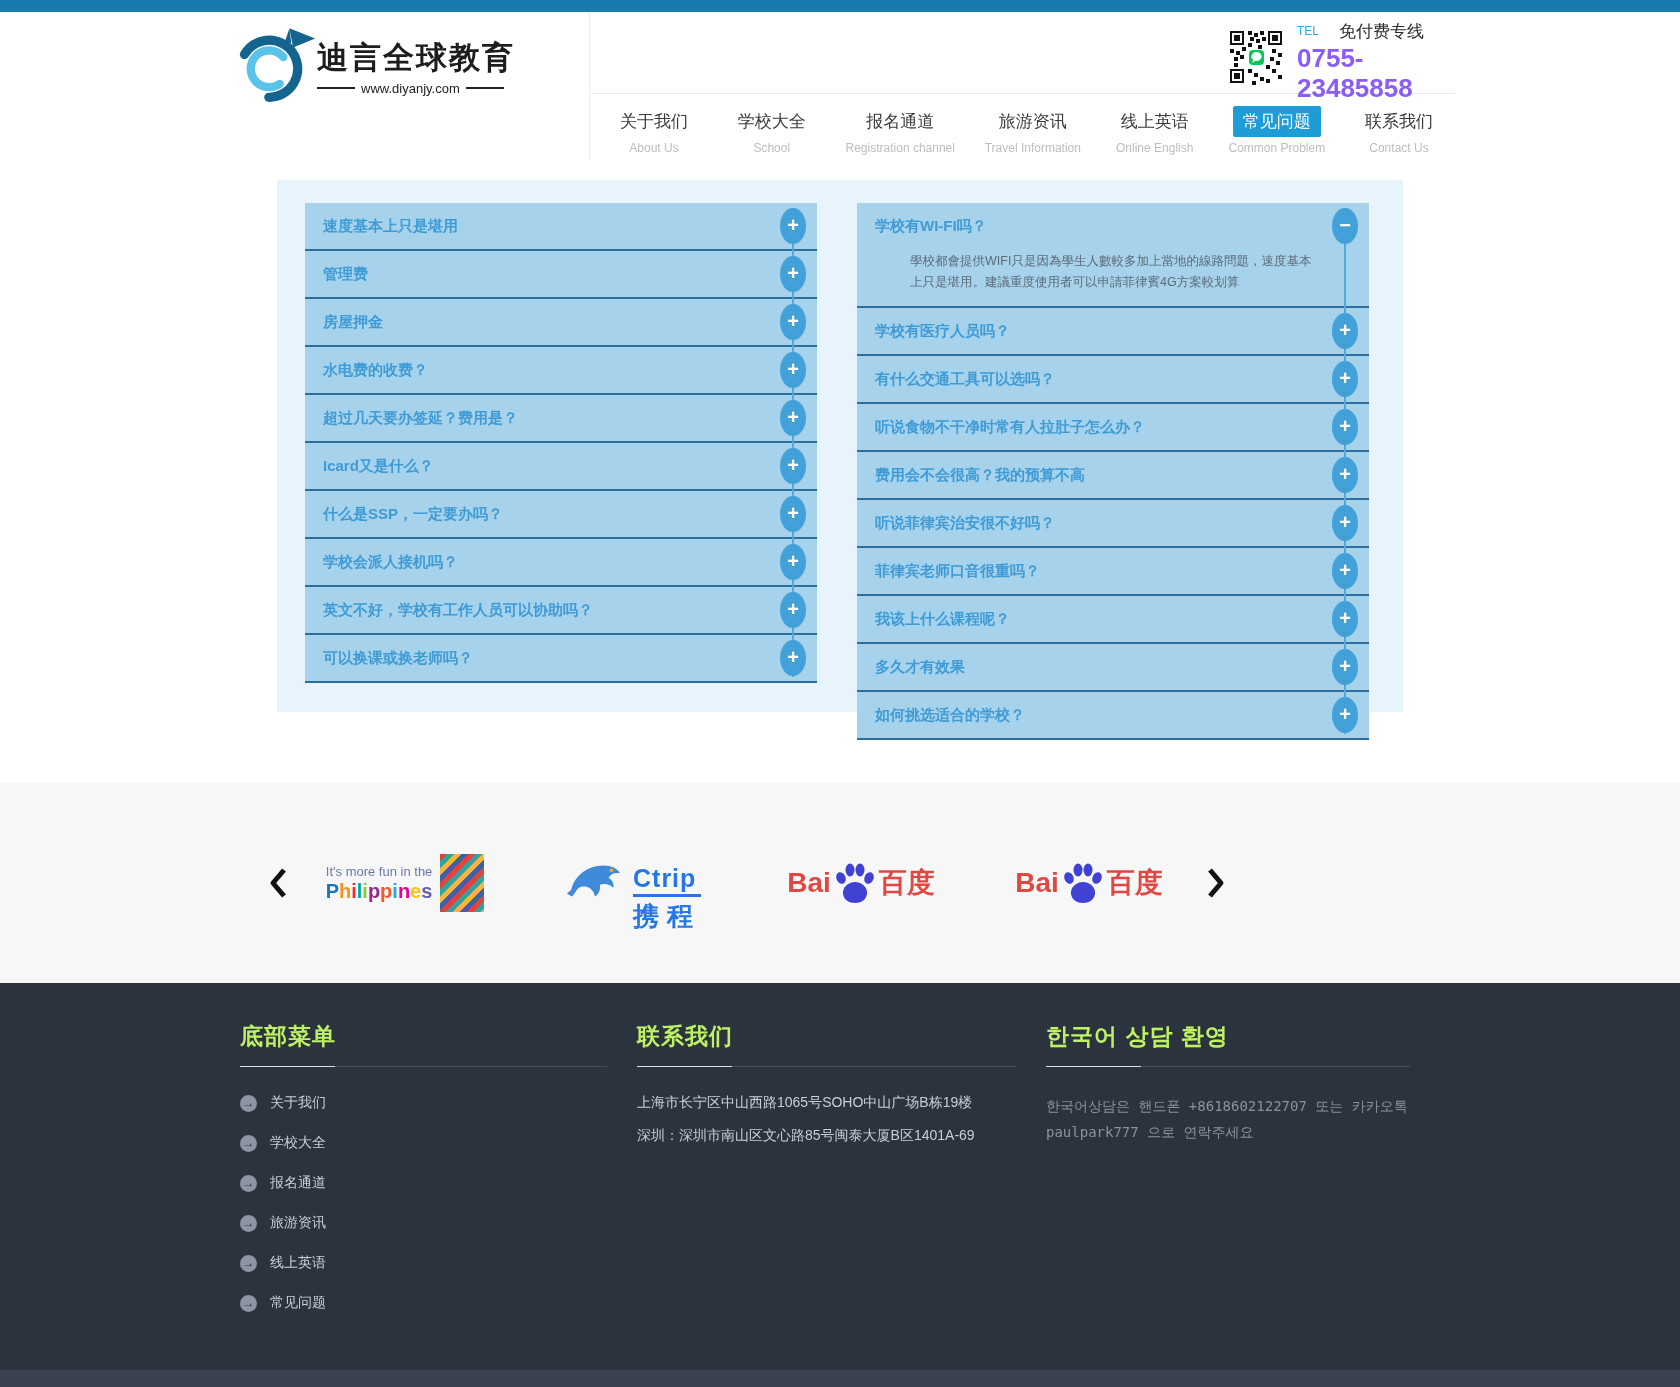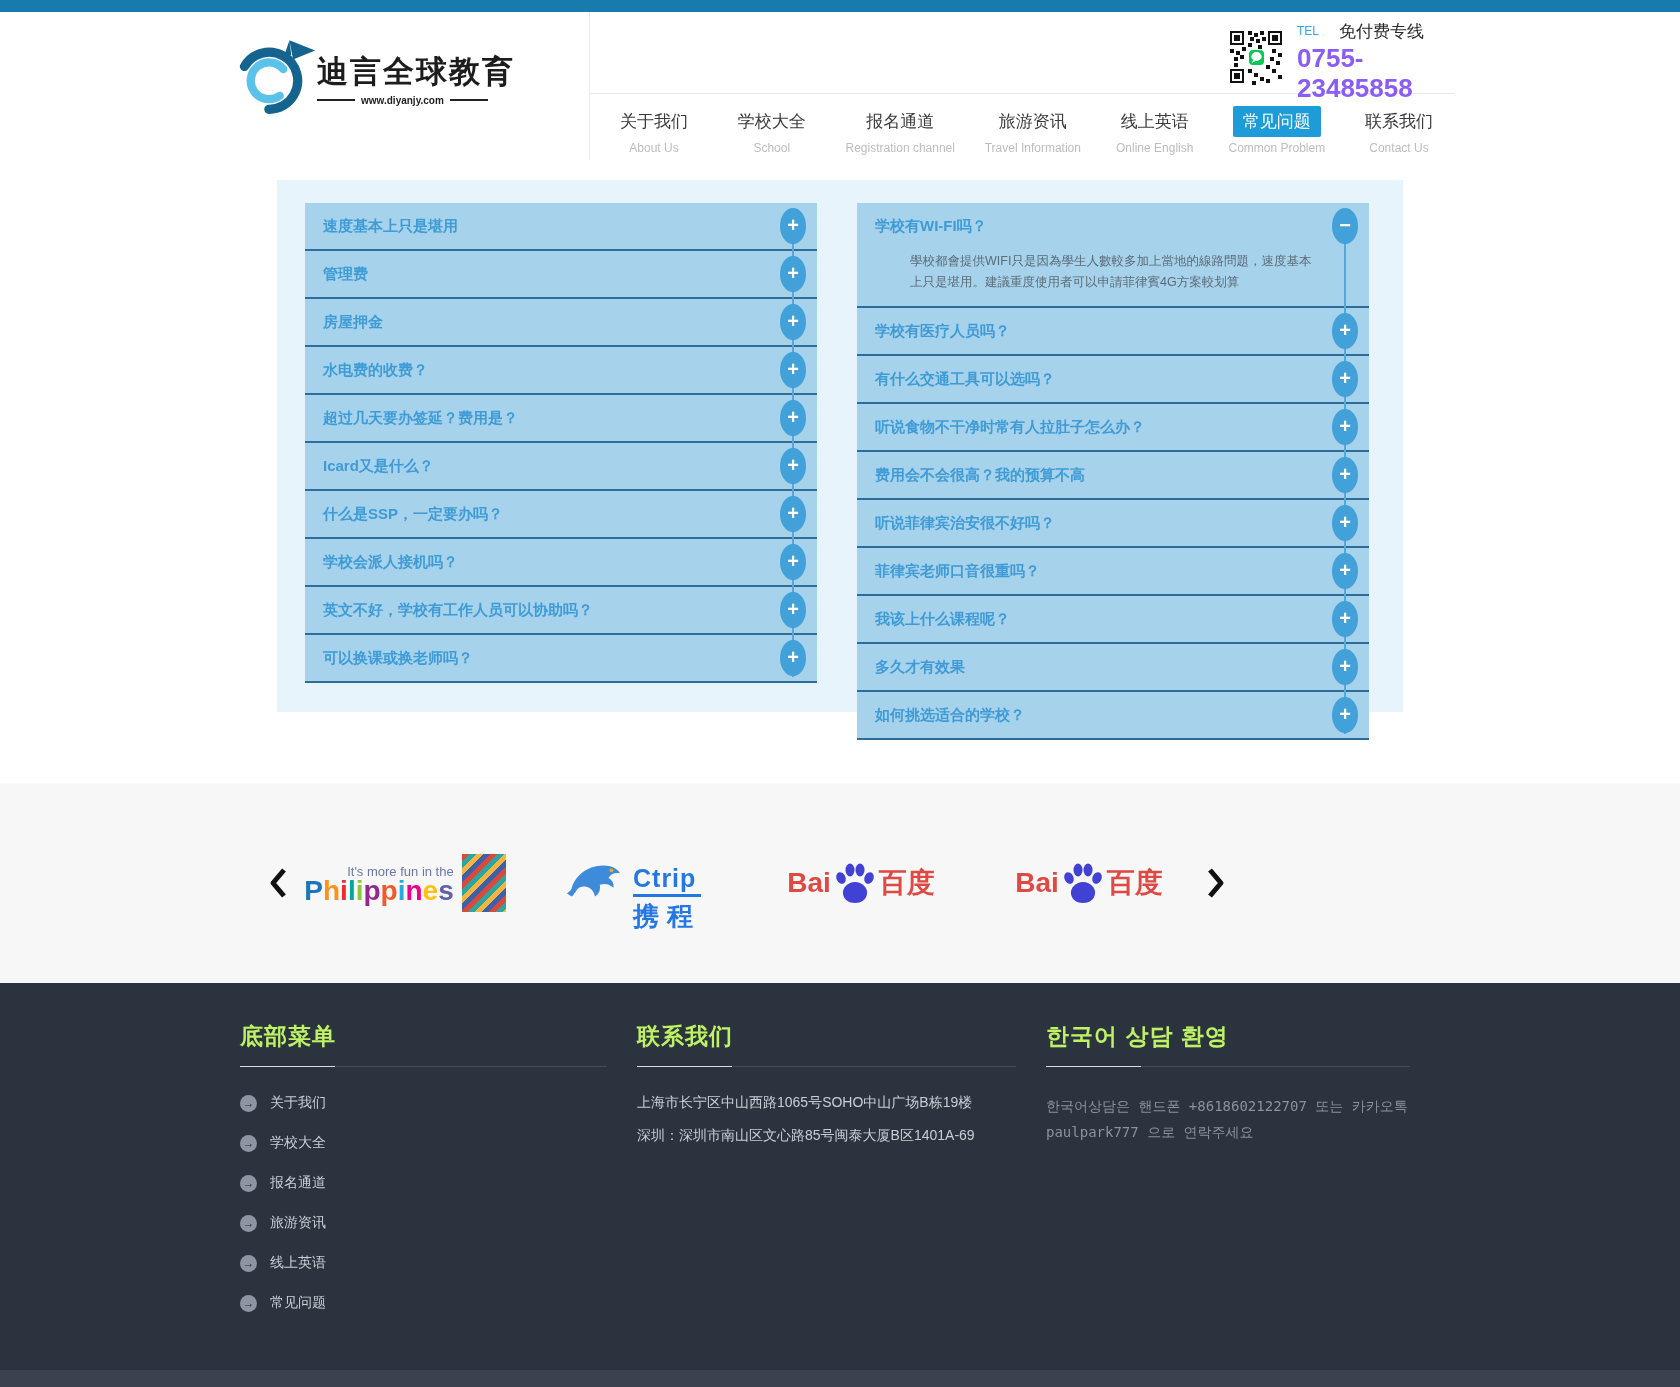--- a/index.html
+++ b/index.html
@@ -6,26 +6,26 @@
   body { width:1680px; background:#fff; font-family:"Liberation Sans","DejaVu Sans",sans-serif; color:#333; }
   a { text-decoration:none; color:inherit; cursor:pointer; }
   .container { width:1230px; margin:0 auto; }
 
   
   .topbar { height:12px; background:#187AAD; }
 
   
   .header { background:#fff; height:148px; }
   .header-inner { display:flex; height:148px; position:relative; }
-  .logo { width:364px; padding-top:26px; display:block; position:relative; }
+  .logo { width:364px; padding-top:14px; display:block; position:relative; }
   .logo-row { display:flex; align-items:center; }
   .logo-icon { width:92px; height:80px; display:inline-block; flex:0 0 92px; }
   .logo-text { display:flex; flex-direction:column; }
   .logo-title { font-size:31px; font-weight:bold; color:#1d1d1d; letter-spacing:2px; white-space:nowrap; }
-  .logo-url { font-size:10px; font-weight:bold; color:#222; display:flex; align-items:center; gap:6px; margin-top:2px; }
+  .logo-url { font-size:13px; font-weight:normal; color:#222; display:flex; align-items:center; gap:6px; margin-top:2px; }
   .logo-url .dash { display:inline-block; width:38px; height:2px; background:#222; }
   .logo-sub { display:block; margin-top:8px; font-size:19px; color:#1d1d1d; letter-spacing:7px; white-space:nowrap; padding-left:2px; }
   .sub-dash { letter-spacing:0; margin:0 10px; }
 
   .header-right { flex:1; border-left:1px solid #ECECEC; display:flex; flex-direction:column; }
   .contact-strip { height:82px; border-bottom:1px solid #E8E8E8; display:flex; justify-content:flex-end; align-items:flex-start; gap:13px; }
   .qr { width:56px; height:56px; margin-top:17px; display:inline-block; }
   .tel-block { width:158px; padding-top:8px; }
   .tel-row { white-space:nowrap; line-height:22px; }
   .tel-small { color:#2DA9E1; font-size:12px; margin-right:20px; vertical-align:2px; }
@@ -48,21 +48,21 @@
   .faq-toggle { position:absolute; right:11px; top:5px; width:26px; height:36px; border-radius:50%; background:#43A1D9; color:#fff; font-size:20px; font-weight:bold; line-height:34px; text-align:center; z-index:2; }
   .faq-a { padding:2px 48px 14px 53px; font-size:12.5px; color:#5C6B76; line-height:1.65; }
 
   
   .brands { background:#F7F7F7; height:200px; display:flex; align-items:center; }
   .brands-inner { width:1230px; margin:0 auto; display:flex; align-items:center; padding-left:40px; }
   .arrow { display:inline-flex; width:26px; justify-content:center; cursor:pointer; }
   .brand-box { width:228px; display:flex; justify-content:center; align-items:center; cursor:pointer; }
   .ph-text { text-align:right; margin-right:8px; }
   .ph-line1 { font-size:13px; color:#6A79A8; }
-  .ph-word { font-size:28px; font-weight:bold; letter-spacing:0; line-height:24px; }
+  .ph-word { font-size:20px; font-weight:bold; letter-spacing:0; line-height:24px; }
   .ph-square { width:44px; height:58px; display:inline-block; background:repeating-linear-gradient(135deg,#D94A3D 0 5px,#2BA6A0 5px 10px,#F4B63F 10px 15px,#3E5FAA 15px 20px); }
   .ctrip-text { margin-left:10px; }
   .ctrip-en { font-size:25px; font-weight:bold; color:#2577E3; border-bottom:3px solid #2577E3; padding-bottom:1px; letter-spacing:1px;margin-top:32px; }
   .ctrip-cn { font-size:26px; font-weight:bold; color:#2577E3; letter-spacing:8px; margin-top:2px; }
   .baidu { white-space:nowrap; }
   .bd-en, .bd-cn { font-size:28px; font-weight:bold; color:#DE4A43; }
   .paw { width:44px; height:44px; display:inline-block; vertical-align:-8px; margin:0 2px; }
 
   
   .footer { background:#2B333E; padding:38px 0 37px; }

